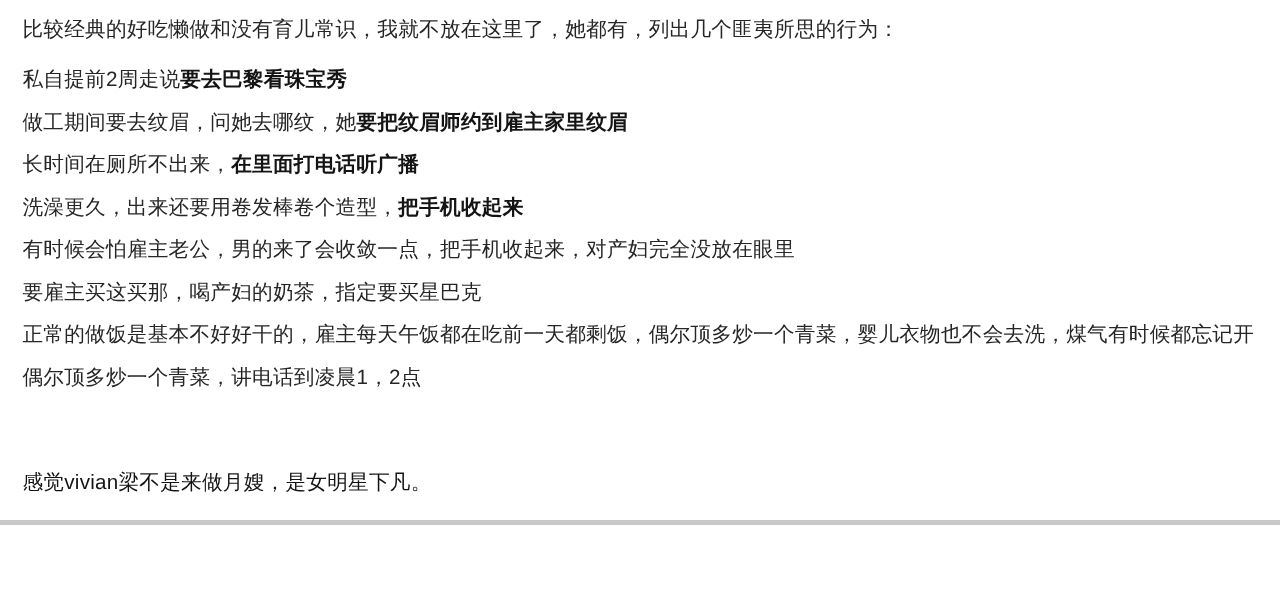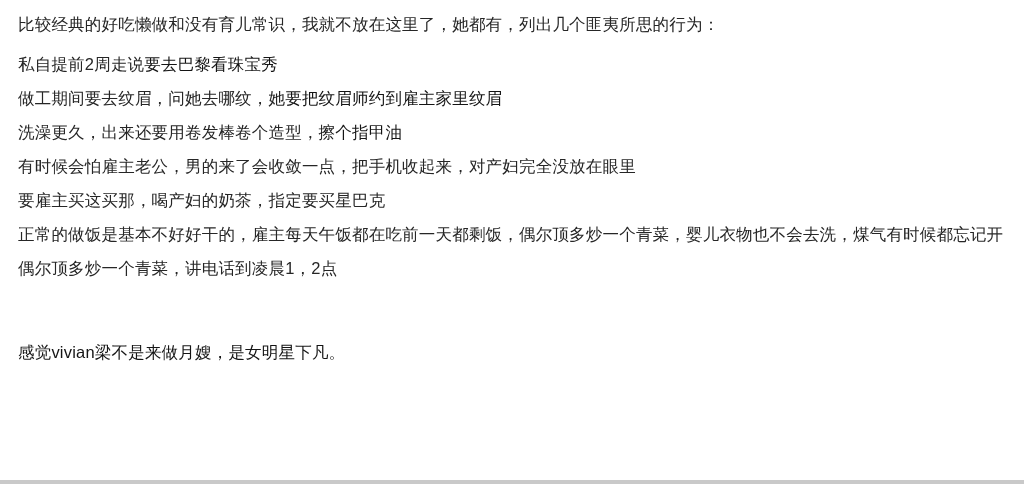--- a/index.html
+++ b/index.html
@@ -10,41 +10,41 @@
     width: 1024px;
     height: 484px;
     background: #ffffff;
     font-family: "Liberation Sans", "DejaVu Sans", sans-serif;
     color: #1f1f1f;
     overflow: hidden;
   }
   .page {
     position: relative;
     width: 1024px;
-    height: 484px;
+    height: 420px;
     box-sizing: border-box;
     padding: 8px 18px 0 18px;
     background: #ffffff;
   }
   .line {
     font-size: 16.5px;
     line-height: 32px;
     color: #262626;
     letter-spacing: 0.2px;
     white-space: pre-wrap;
     word-break: break-all;
   }
   .para {
     margin: 0 0 2px 0;
   }
   .seg {
     display: inline;
   }
   .seg.bold {
-    font-weight: normal;
+    font-weight: bold;
     color: #141414;
   }
   .gap-small {
     height: 6px;
   }
   .gap-large {
     height: 34px;
   }
   .closing {
     font-size: 16.5px;
@@ -68,22 +68,23 @@
 <div class="page">
 
   <p class="line para">比较经典的好吃懒做和没有育儿常识，我就不放在这里了，她都有，列出几个匪夷所思的行为：</p>
 
   <div class="gap-small"></div>
 
   <p class="line para"><span class="seg">私自提前2周走说</span><span class="seg bold">要去巴黎看珠宝秀</span><span class="seg"></span></p>
 
   <p class="line para"><span class="seg">做工期间要去纹眉，问她去哪纹，她</span><span class="seg bold">要把纹眉师约到雇主家里纹眉</span><span class="seg"></span></p>
 
+  <p class="line para"><span class="seg">长时间在厕所不出来，</span><span class="seg bold">在里面打电话听广播</span><span class="seg"></span></p>
 
-  <p class="line para"><span class="seg">洗澡更久，出来还要用卷发棒卷个造型，</span><span class="seg bold">擦个指甲油</span><span class="seg"></span></p>
+  <p class="line para"><span class="seg">洗澡更久，出来还要用卷发棒卷个造型，</span><span class="seg bold">把手机收起来</span><span class="seg"></span></p>
 
   <p class="line para"><span class="seg">有时候会怕雇主老公，男的来了会收敛一点，把手机收起来，对产妇完全没放在眼里</span><span class="seg bold"></span><span class="seg"></span></p>
 
   <p class="line para"><span class="seg">要雇主买这买那，喝产妇的奶茶，指定要买星巴克</span><span class="seg bold"></span><span class="seg"></span></p>
 
 
   <p class="line para"><span class="seg">正常的做饭是基本不好好干的，雇主每天午饭都在吃前一天都剩饭，偶尔顶多炒一个青菜，婴儿衣物也不会去洗，煤气有时候都忘记开</span><span class="seg bold"></span><span class="seg"></span></p>
 
 
   <p class="line para"><span class="seg">偶尔顶多炒一个青菜，讲电话到凌晨1，2点</span><span class="seg bold"></span><span class="seg"></span></p>

